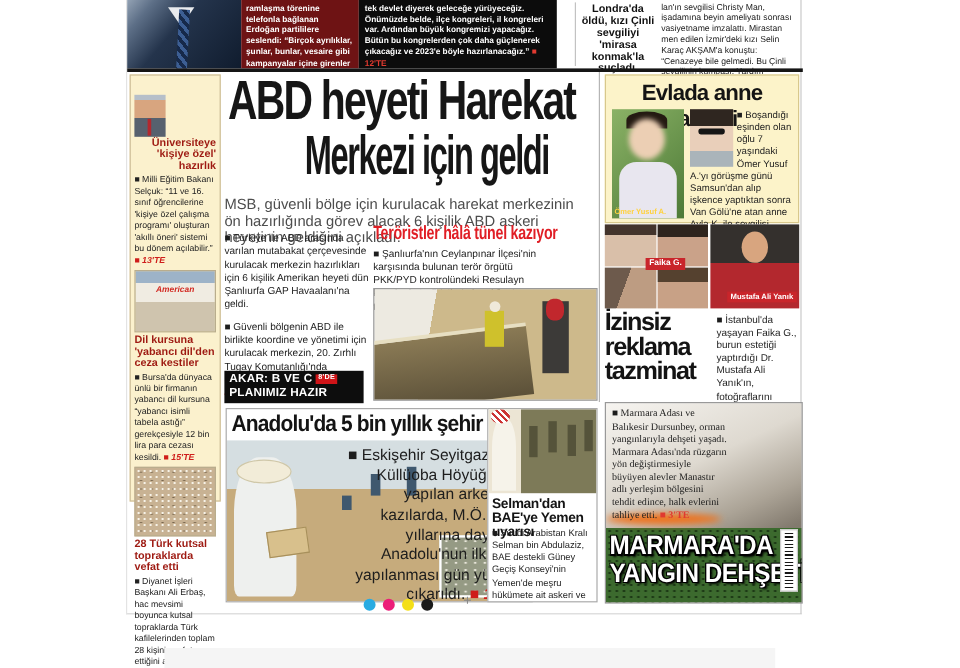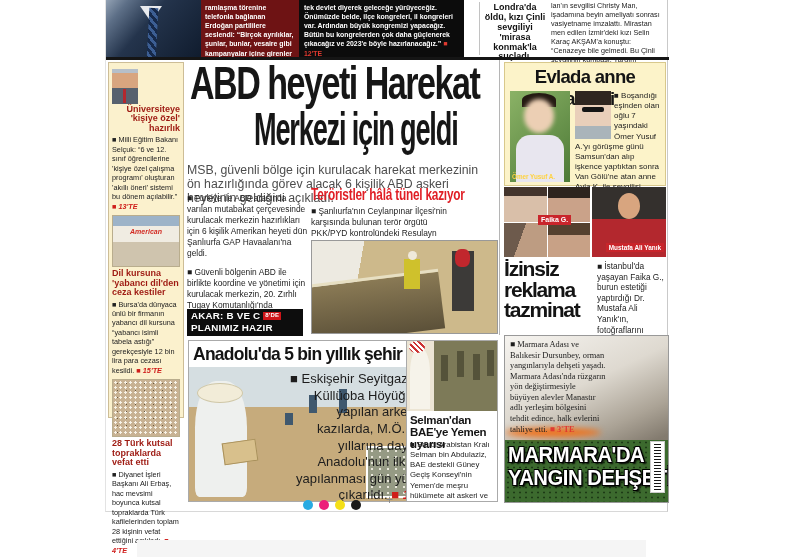--- a/index.html
+++ b/index.html
@@ -23,21 +23,21 @@
     color:#fff; font-size:6.9px; line-height:1.32; font-weight:bold; padding:3px 5px; }
   .quote-black .ref, .ref { color:#e03a30; font-weight:bold; }
   .strip-divider { left:373px; top:2px; width:1px; height:53px; background:#c2c2c2; }
   .london-title { left:377px; top:3px; width:64px; font-size:9px; font-weight:800;
     line-height:1.1; text-align:center; color:#111; }
   .london-body { left:445px; top:1px; width:116px; font-size:7.2px; line-height:1.26; color:#222; }
   .top-rule { left:0; top:57px; width:563px; height:3px; background:#151515; }
 
   
   .left-col { left:2px; top:62px; width:76px; height:356px; background:#fbf1cd;
-    border:1px solid #cdbd96; padding:6px 3px; font-size:7.3px; line-height:1.3; color:#222; }
+    border:1px solid #cdbd96; padding:16px 3px; font-size:7.3px; line-height:1.3; color:#222; }
   .left-col h3 { font-size:9px; line-height:1.05; color:#9e1a12; margin:2px 0 2px; font-weight:800; }
   .uni-photo { float:left; width:26px; height:35px; margin:0 2px 1px 0;
     background:linear-gradient(#b6bfc9 0 12%, #d8a57f 12% 55%, #57616e 55%); position:relative; }
   .uni-tie { position:absolute; left:11px; top:20px; width:3px; height:14px; background:#b3282e; }
   .uni-title { text-align:right; }
   .clear { clear:both; }
   .american-photo { width:100%; height:52px; margin:4px 0 2px;
     background:linear-gradient(#9db3c8 0 20%, #f0ece2 20% 52%, #cfc4ae 52%); position:relative; border:1px solid #b9ad8d; }
   .american-sign { position:absolute; left:0; right:0; top:11px; text-align:center;
     color:#d22a22; font-size:7px; font-style:italic; font-weight:bold; }
@@ -192,21 +192,21 @@
     <span class="ref">■ MUAMMER BAŞKAN – 3'TE</span>
   </div>
   <div class="abs top-rule"></div>
 
   <div class="abs left-col">
     <div class="uni-photo">
       <div class="uni-tie"></div>
     </div>
     <h3 class="uni-title">Üniversiteye 'kişiye özel' hazırlık</h3>
     <div class="clear"></div>
-    <p><span>■ Milli Eğitim Bakanı Selçuk: “6 ve 12. sınıf öğrencilerine 'kişiye özel çalışma programı' oluşturan 'akıllı öneri' sistemi bu dönem açılabilir.”</span> <span class="lc-ref">■ 13'TE</span></p>
+    <p><span>■ Milli Eğitim Bakanı Selçuk: “11 ve 16. sınıf öğrencilerine 'kişiye özel çalışma programı' oluşturan 'akıllı öneri' sistemi bu dönem açılabilir.”</span> <span class="lc-ref">■ 13'TE</span></p>
     <div class="american-photo">
       <div class="american-sign">American</div>
     </div>
     <h3>Dil kursuna 'yabancı dil'den ceza kestiler</h3>
     <p><span>■ Bursa'da dünyaca ünlü bir firmanın yabancı dil kursuna “yabancı isimli tabela astığı” gerekçesiyle 12 bin lira para cezası kesildi.</span> <span class="lc-ref">■ 15'TE</span></p>
     <div class="crowd-photo"></div>
     <h3>28 Türk kutsal topraklarda vefat etti</h3>
     <p><span>■ Diyanet İşleri Başkanı Ali Erbaş, hac mevsimi boyunca kutsal topraklarda Türk kafilelerinden toplam 28 kişinin vefat ettiğini açıkladı.</span> <span class="lc-ref">■ 4'TE</span></p>
   </div>
 

